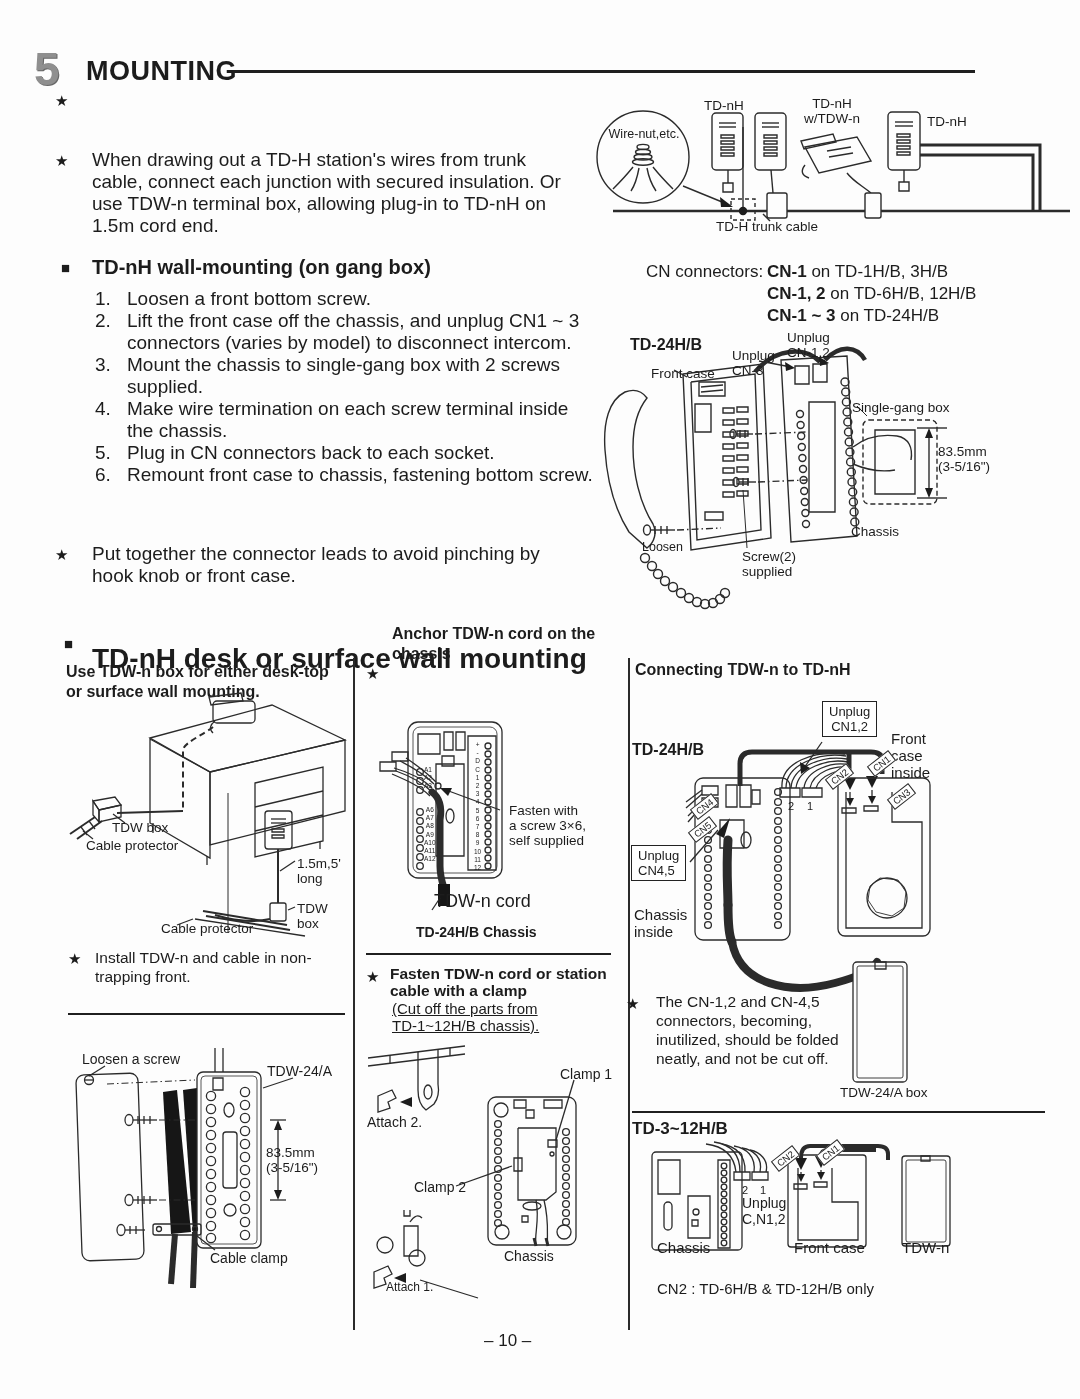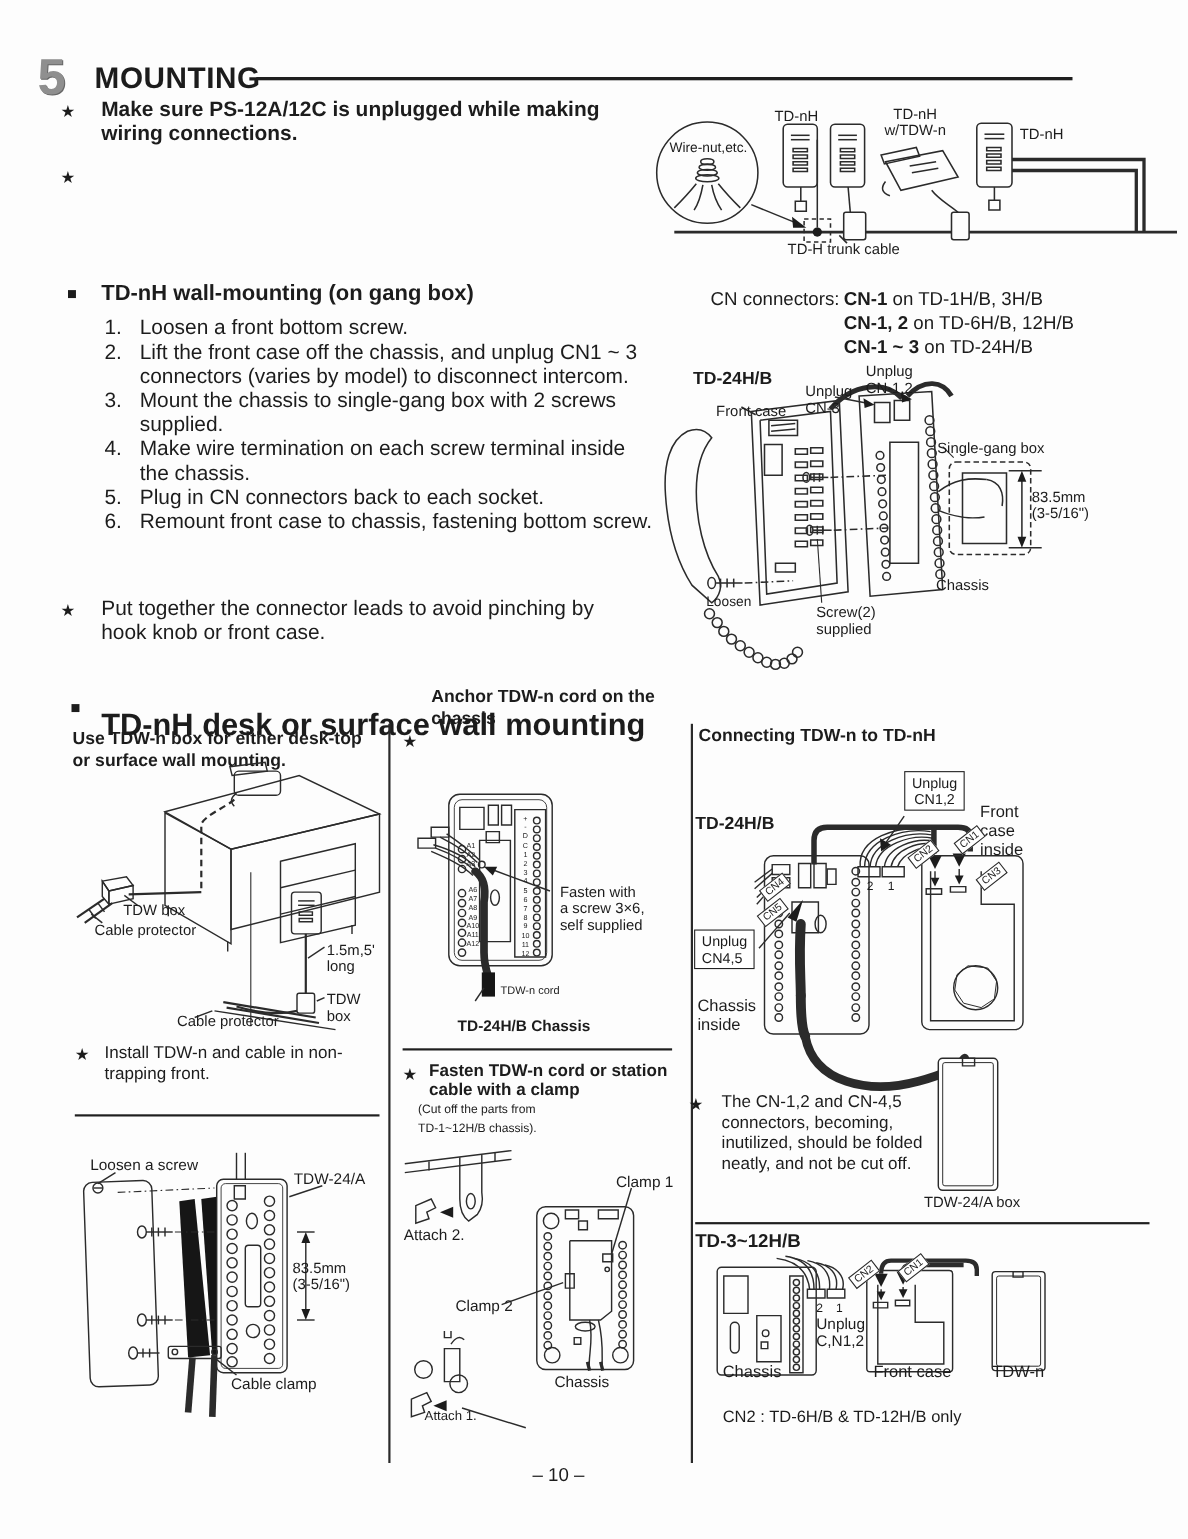--- a/index.html
+++ b/index.html
@@ -30,23 +30,23 @@
 </head>
 <body>
 
 <div class="page">
 
   <div class="abs" style="left:34px;top:42px;font-size:46px;font-weight:900;color:#8f8f8f;text-shadow:1px 1px 0 #666;">5</div>
   <div class="abs b" style="left:86px;top:56px;font-size:27px;letter-spacing:.5px;">MOUNTING</div>
   <div class="rule" style="left:233px;top:70px;width:742px;height:3px;"></div>
 
   <div class="star" style="left:55px;top:92px;">★</div>
-  <div class="par b" style="left:92px;top:89px;width:478px;">Make sure PS-12A/12C is unplugged while making wiring connections.</div>
 
   <div class="star" style="left:55px;top:152px;">★</div>
+  <div class="par" style="left:92px;top:149px;width:486px;">When drawing out a TD-H station's wires from trunk cable, connect each junction with secured insulation. Or use TDW-n terminal box, allowing plug-in to TD-nH on 1.5m cord end.</div>
 
   <svg style="left:595px;top:85px;" width="485" height="160" viewBox="0 0 485 160">
     <g fill="none" stroke="#2b2b2b" stroke-width="1.4">
       <line x1="18" y1="126" x2="475" y2="126" stroke-width="2.6"></line>
       <circle cx="48" cy="72" r="46"></circle>
 
       <ellipse cx="48" cy="62" rx="6" ry="2.6"></ellipse>
       <ellipse cx="48" cy="67" rx="7.5" ry="2.8"></ellipse>
       <ellipse cx="48" cy="72" rx="9" ry="3"></ellipse>
       <ellipse cx="48" cy="77" rx="10.5" ry="3.2"></ellipse>
@@ -544,26 +544,26 @@
 A8
 A9
 A10
 A11
 A12</div>
   <div class="lbl" style="left:509px;top:803px;">
     <span>Fasten with</span><br>
     <span>a screw 3×6,</span><br>
     <span>self supplied</span>
   </div>
-  <div class="lbl" style="left:434px;top:894px;font-size:10px;margin-left:21px;">TDW-n cord</div>
+  <div class="lbl" style="left:434px;top:894px;font-size:18px;">TDW-n cord</div>
   <div class="lbl" style="left:416px;top:925px;font-size:14px;font-weight:bold;">TD-24H/B Chassis</div>
 
   <div class="star" style="left:366px;top:968px;">★</div>
   <div class="abs b" style="left:390px;top:965px;width:225px;font-size:15.5px;line-height:17px;">Fasten TDW-n cord or station cable with a clamp</div>
-  <div class="abs" style="left:380px;top:1001px;font-size:11px;line-height:16.5px;">
+  <div class="abs" style="left:392px;top:1001px;font-size:15px;line-height:16.5px;text-decoration:underline;">
     <span>(Cut off the parts from</span><br>
     <span>TD-1~12H/B  chassis).</span>
   </div>
 
   <svg style="left:360px;top:1040px;" width="262" height="280" viewBox="0 0 262 280">
     <g fill="none" stroke="#2b2b2b" stroke-width="1.3">
 
       <line x1="8" y1="18" x2="105" y2="6"></line>
         <line x1="8" y1="26" x2="105" y2="14"></line>
       <line x1="30" y1="16" x2="30" y2="24"></line>

